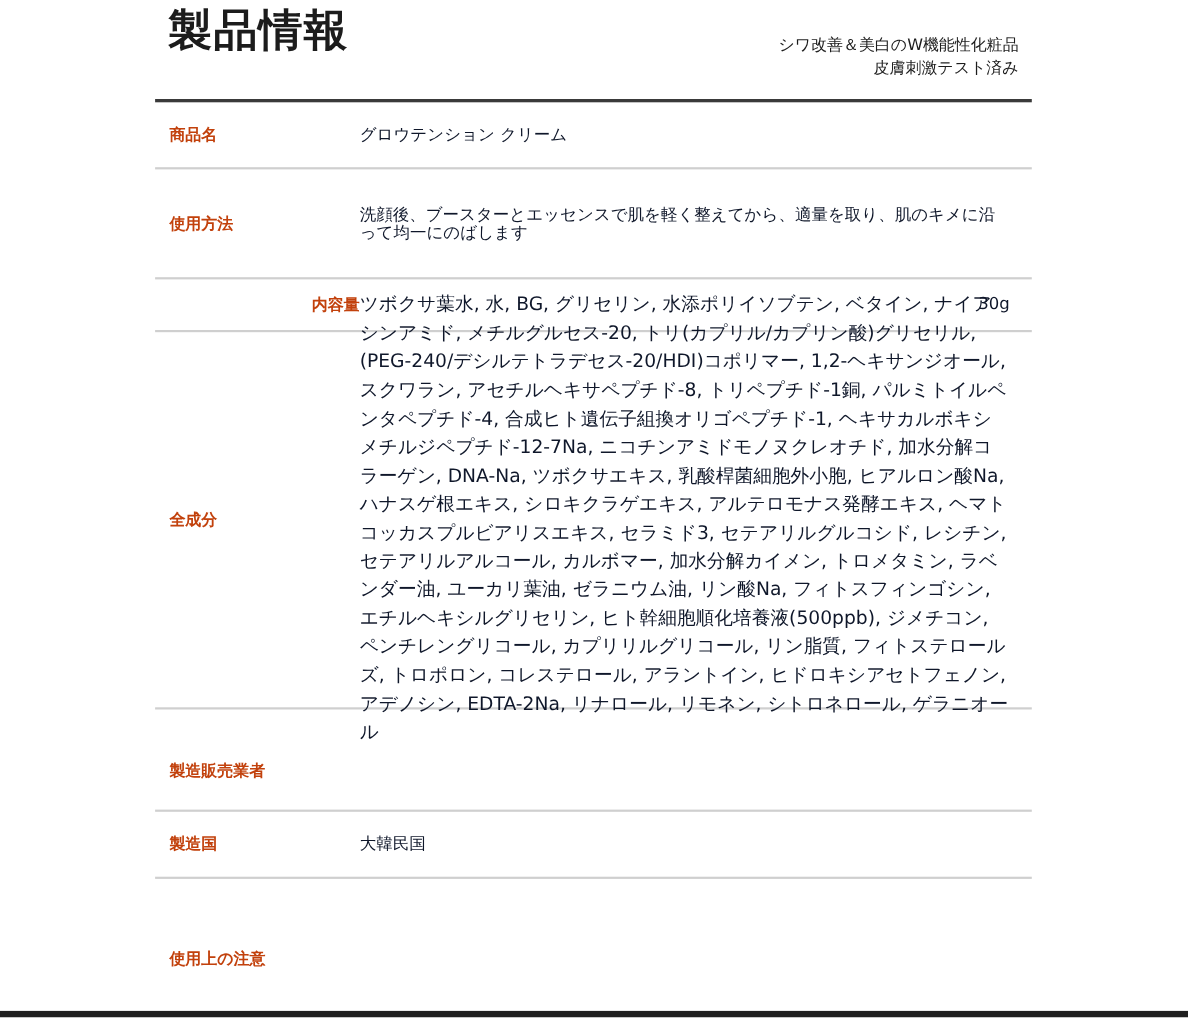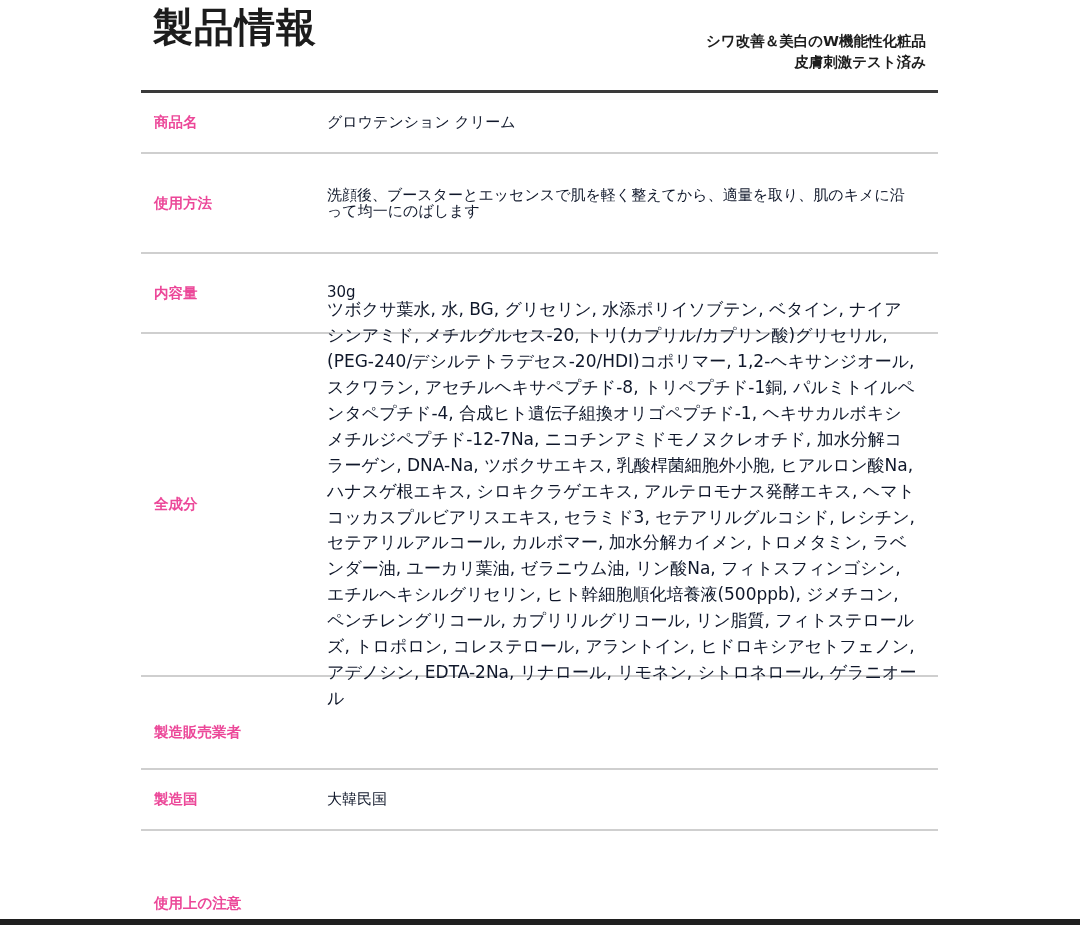--- a/index.html
+++ b/index.html
@@ -34,21 +34,21 @@
       color: #1c1c1c;
       letter-spacing: 1px;
       margin: 0;
     }
     .subtitle {
       position: absolute;
       right: 12px;
       top: 31px;
       text-align: right;
       font-size: 14.5px;
-      font-weight: bold;
+      font-weight: normal;
       color: #1c1c1c;
       line-height: 21px;
     }
     .top-rule {
       position: absolute;
       left: 0;
       top: 90px;
       width: 797px;
       height: 3px;
       background: #3a3a3a;
@@ -64,34 +64,34 @@
       align-items: center;
       border-bottom: 2px solid #cfcfcf;
       box-sizing: border-box;
     }
     .row .label {
       width: 186px;
       padding-left: 13px;
       box-sizing: border-box;
       font-size: 14.5px;
       font-weight: bold;
-      color: #ec4899;
+      color: #c2410c;
       flex-shrink: 0;
     }
     .row .value {
       flex: 1;
       font-size: 15px;
       color: #0f172a;
       line-height: 25.6px;
       padding-right: 20px;
       box-sizing: border-box;
     }
     .row-name { height: 61px; }
     .row-usage { height: 100px; }
-    .row-volume { height: 80px; }
+    .row-volume { height: 48px; text-align: right; }
     .row-ingredients { height: 343px; align-items: center; }
     .row-maker { height: 73px; margin-top: 20px; }
     .row-country { height: 61px; }
     .row-caution { height: 145px; border-bottom: none; }
 
     .row-usage .value { line-height: 16px; }
     .row-ingredients .value { font-size: 17px; line-height: 25.9px; }
     .caution-list { margin: 0; padding: 0; list-style: none; }
     .caution-list li { line-height: 21.5px; font-size: 14.5px; }
     .caution-list li.sub { padding-left: 16px; }

